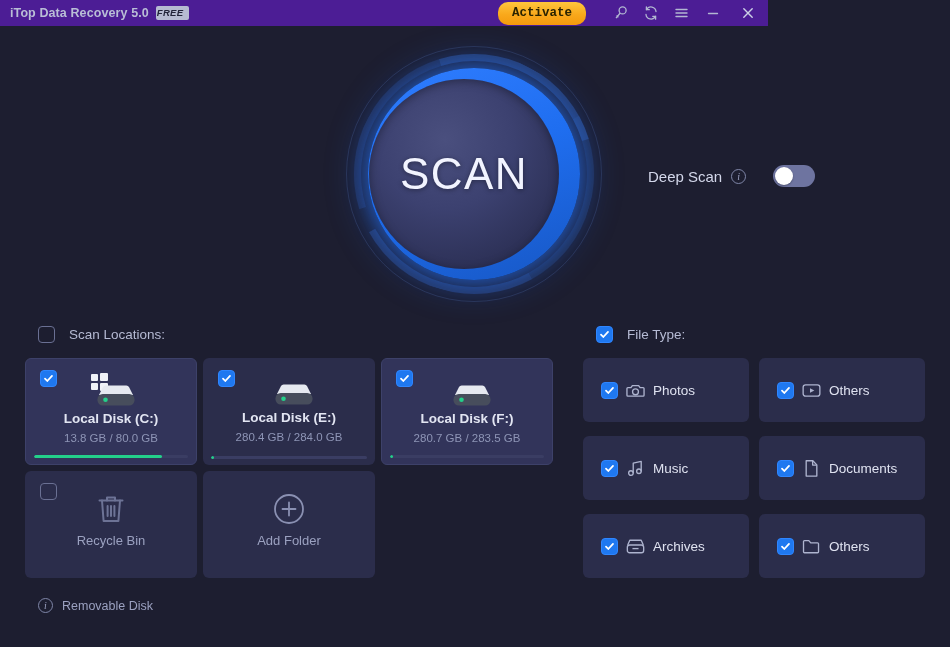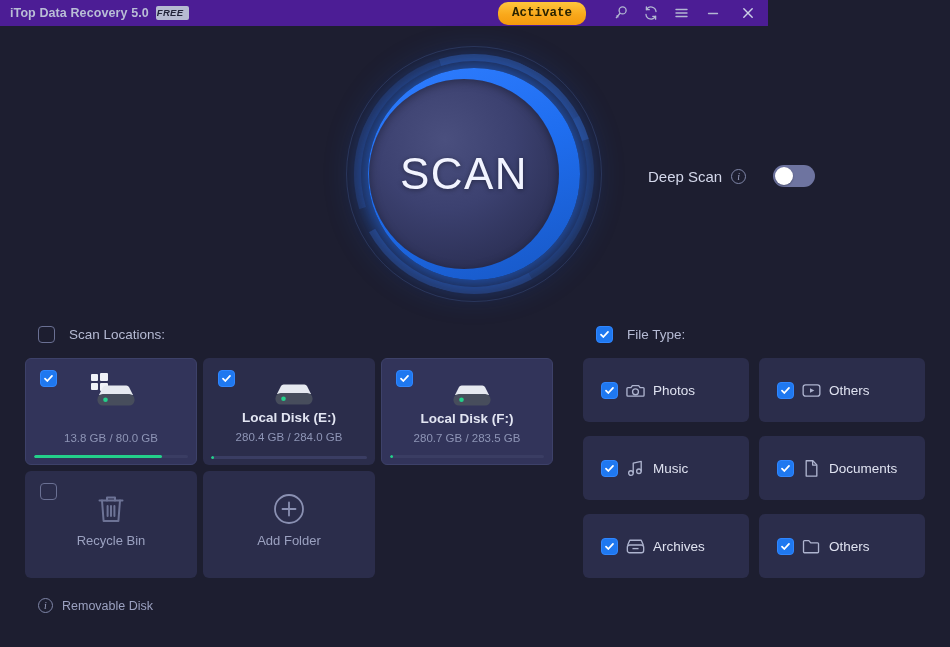--- a/index.html
+++ b/index.html
@@ -319,20 +319,21 @@
       <div class="drive-icon"><svg width="56" height="38" viewBox="0 0 56 38">
 
     <rect x="8" y="1" width="7" height="7" rx="1" fill="#f0f2f8"></rect>
     <rect x="17" y="0" width="8" height="8" rx="1" fill="#f0f2f8"></rect>
     <rect x="8" y="10" width="7" height="7" rx="1" fill="#f0f2f8"></rect>
     <rect x="17" y="10" width="8" height="8" rx="1" fill="#f0f2f8"></rect>
     <path d="M16 22 L20 14 Q20.8 12.4 22.6 12.4 L43.4 12.4 Q45.2 12.4 46 14 L50 22 Z" fill="#e6e9f0"></path>
     <rect x="14.5" y="21" width="37" height="11.5" rx="5.2" fill="#474d5c"></rect>
     <circle cx="22.5" cy="26.7" r="2.3" fill="#23d08a"></circle>
   </svg></div>
+      <div class="loc-title">Local Disk (C:)</div>
       <div class="loc-sub">13.8 GB / 80.0 GB</div>
       <div class="bar-track">
         <div class="bar-fill" style="width: 83%;"></div>
       </div>
     </div>
     <div class="loc-card">
       <span class="cb on">
         <svg width="11" height="11" viewBox="0 0 11 11" fill="none" stroke="#fff" stroke-width="1.8" stroke-linecap="round" stroke-linejoin="round">
           <path d="M2 5.6l2.3 2.4L9 2.9"></path>
         </svg>

